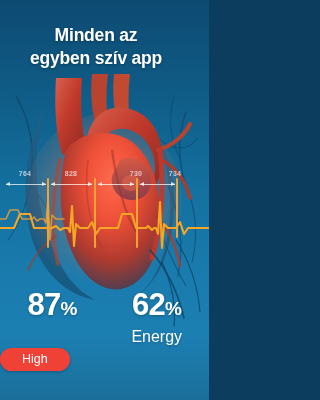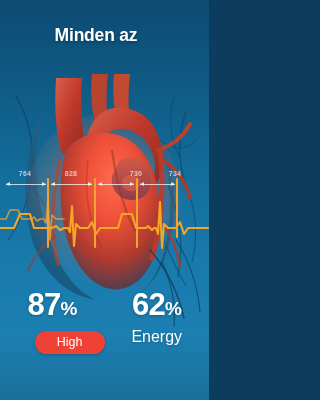--- a/index.html
+++ b/index.html
@@ -52,21 +52,21 @@
   .stat{flex:1;text-align:center;}
   .bignum{
     color:#fff;font-weight:bold;font-size:31px;line-height:34px;
     letter-spacing:-0.8px;text-shadow:0 1px 3px rgba(2,28,48,.35);
   }
   .bignum .pct{font-size:19px;letter-spacing:-0.5px;}
   .statlabel{
     color:#fff;font-size:16px;line-height:22px;font-weight:normal;
     text-shadow:0 1px 3px rgba(2,28,48,.3);
   }
-  .badgerow{display:flex;justify-content:flex-end;margin-top:5px;}
+  .badgerow{display:flex;justify-content:flex-start;margin-top:22px;}
   .badge{
     display:inline-block;
     border-radius:13px;
     font-size:12.5px;
     line-height:19px;
     padding:2px 22px;
     color:#ffffff;
     font-weight:normal;
     box-shadow:0 1px 3px rgba(2,28,48,.30);
   }
@@ -164,20 +164,21 @@
              L44 219 L46 223 L48 198 L50 240 L52 215 L56 219 L64 219" fill="none" stroke="#e8a03a" stroke-width="1.6" stroke-linejoin="round" stroke-linecap="round" opacity=".85"></path>
   </svg>
 
   <div class="tick" style="left:47px;top:178px;height:70px;"></div>
   <div class="tick" style="left:94px;top:178px;height:70px;"></div>
   <div class="tick" style="left:136px;top:178px;height:70px;"></div>
   <div class="tick" style="left:176px;top:178px;height:60px;"></div>
 
   <div class="title">
     <span>Minden az</span>
+    <span class="l2">egyben szív app</span>
   </div>
 
   <div class="ruler">
     <div class="seglab" style="left:4px;width:42px;">764</div>
     <div class="seg" style="left:6px;width:40px;"></div>
 
     <div class="seglab" style="left:50px;width:42px;">828</div>
     <div class="seg" style="left:51px;width:41px;"></div>
 
     <div class="seglab" style="left:116px;width:40px;">730</div>

